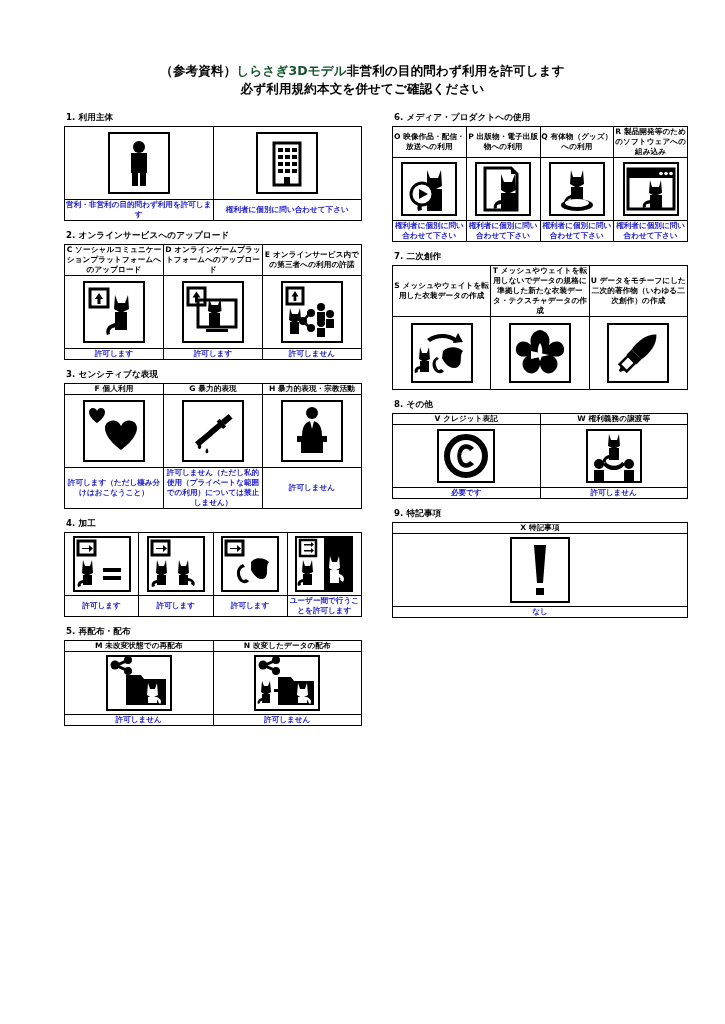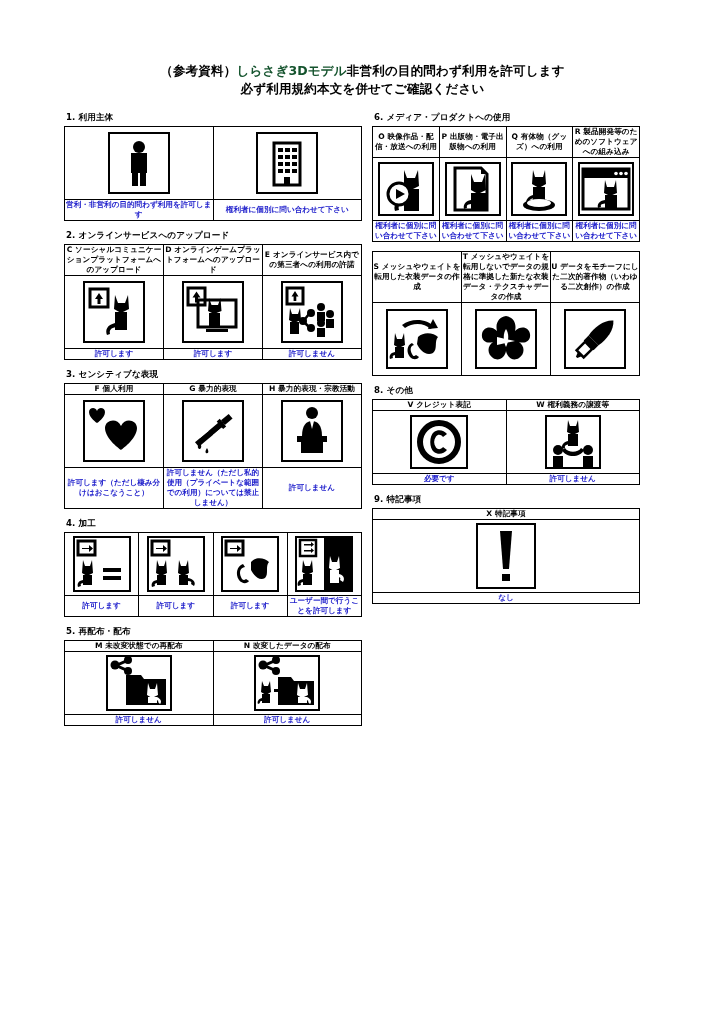--- a/index.html
+++ b/index.html
@@ -13,21 +13,21 @@
   .page{position:relative;width:725px;height:1024px;}
 
   
   .title-block{padding-top:62px;text-align:center;line-height:1.45;}
   .title-line{font-size:12.5px;font-weight:bold;letter-spacing:.2px;}
   .t-blue{color:#14532d;margin-top:36px;}
 
   
   .cols{position:absolute;top:112px;left:0;width:725px;}
   .col-left{position:absolute;left:64px;width:298px;}
-  .col-right{position:absolute;left:372px;width:268px;}
+  .col-right{position:absolute;left:392px;width:296px;}
 
   .sec{margin-bottom:9px;}
   .sec-title{
     font-size:8.6px;font-weight:bold;margin:0 0 2px 2px;letter-spacing:.1px;
     white-space:nowrap;
   }
 
   table.grid{
     border-collapse:collapse;
     table-layout:fixed;
@@ -448,20 +448,21 @@
           <td class="ans">権利者に個別に問い合わせて下さい</td>
           <td class="ans">権利者に個別に問い合わせて下さい</td>
           <td class="ans">権利者に個別に問い合わせて下さい</td>
           <td class="ans">権利者に個別に問い合わせて下さい</td>
         </tr>
       </tbody>
           </table>
     </div>
 
     <div class="sec">
+      <div class="sec-title">7. 二次創作</div>
       <table class="grid">
         <tbody>
               <tr>
           <td class="hdr" style="width:33.34%">S メッシュやウェイトを転用した衣装データの作成</td>
           <td class="hdr" style="width:33.33%">T メッシュやウェイトを転用しないでデータの規格に準拠した新たな衣装データ・テクスチャデータの作成</td>
           <td class="hdr" style="width:33.33%">U データをモチーフにした二次的著作物（いわゆる二次創作）の作成</td>
         </tr>
         <tr>
           <td class="icocell">
             <span class="fr">

